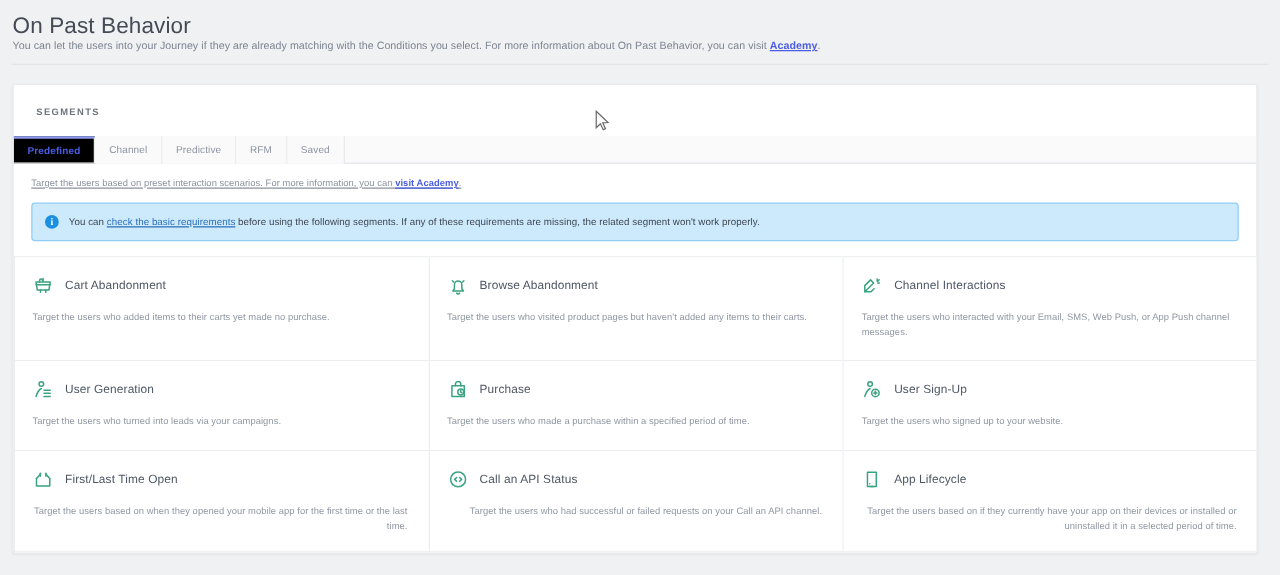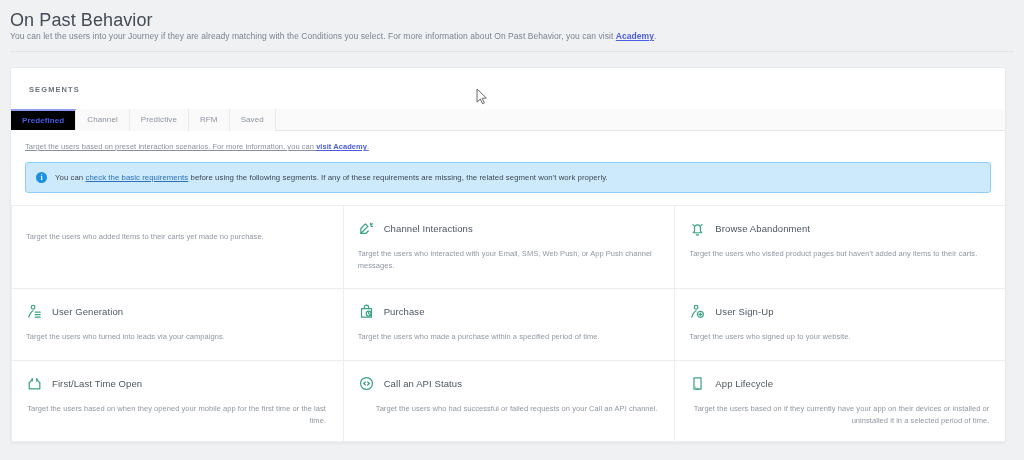--- a/index.html
+++ b/index.html
@@ -221,21 +221,49 @@
       <div class="notice">
         <div class="notice-ico">i</div>
         <div class="notice-txt">
           <span>You can </span><a href="#">check the basic requirements</a><span> before using the following segments. If any of these requirements are missing, the related segment won't work properly.</span>
         </div>
       </div>
 
       <div class="grid">
 
         <div class="cell">
+          <div class="cell-head">
+            <span class="cell-ico">
+              <svg viewBox="0 0 24 24" fill="none" stroke="#3aa37f" stroke-width="1.7" stroke-linecap="round" stroke-linejoin="round">
+                <path d="M4 8h16l-1.5 9H5.5L4 8z"></path>
+                  <path d="M8 8V6a1.5 1.5 0 0 1 3 0"></path>
+                  <path d="M4 11h16"></path>
+                  <path d="M9 17v2.5"></path>
+                  <path d="M15 17v2.5"></path>
+                  <path d="M12 4v3"></path>
+              </svg>
+            </span>
+            <span class="cell-title">Cart Abandonment</span>
+          </div>
           <div class="cell-desc">Target the users who added items to their carts yet made no purchase.</div>
+        </div>
+
+        <div class="cell">
+          <div class="cell-head">
+            <span class="cell-ico">
+              <svg viewBox="0 0 24 24" fill="none" stroke="#3aa37f" stroke-width="1.7" stroke-linecap="round" stroke-linejoin="round">
+                <path d="M6 18h12l-1.8-2.4V11a4.2 4.2 0 0 0-8.4 0v4.6L6 18z"></path>
+                  <path d="M10.4 20.4a1.8 1.8 0 0 0 3.2 0"></path>
+                  <path d="M5.5 6.5 7 8"></path>
+                  <path d="M18.5 6.5 17 8"></path>
+              </svg>
+            </span>
+            <span class="cell-title">Browse Abandonment</span>
+          </div>
+          <div class="cell-desc">Target the users who visited product pages but haven't added any items to their carts.</div>
         </div>
 
         <div class="cell">
           <div class="cell-head">
             <span class="cell-ico">
               <svg viewBox="0 0 24 24" fill="none" stroke="#3aa37f" stroke-width="1.7" stroke-linecap="round" stroke-linejoin="round">
                 <path d="M4 19 14 9l-3.5-3.5L4 12v7z"></path>
                   <path d="M4 19h7l3.5-3.5"></path>
                   <path d="M18 4.5v2.5"></path>
                   <path d="M20.5 9h-2"></path>
@@ -244,35 +272,20 @@
             </span>
             <span class="cell-title">Channel Interactions</span>
           </div>
           <div class="cell-desc">Target the users who interacted with your Email, SMS, Web Push, or App Push channel messages.</div>
         </div>
 
         <div class="cell">
           <div class="cell-head">
             <span class="cell-ico">
               <svg viewBox="0 0 24 24" fill="none" stroke="#3aa37f" stroke-width="1.7" stroke-linecap="round" stroke-linejoin="round">
-                <path d="M6 18h12l-1.8-2.4V11a4.2 4.2 0 0 0-8.4 0v4.6L6 18z"></path>
-                  <path d="M10.4 20.4a1.8 1.8 0 0 0 3.2 0"></path>
-                  <path d="M5.5 6.5 7 8"></path>
-                  <path d="M18.5 6.5 17 8"></path>
-              </svg>
-            </span>
-            <span class="cell-title">Browse Abandonment</span>
-          </div>
-          <div class="cell-desc">Target the users who visited product pages but haven't added any items to their carts.</div>
-        </div>
-
-        <div class="cell">
-          <div class="cell-head">
-            <span class="cell-ico">
-              <svg viewBox="0 0 24 24" fill="none" stroke="#3aa37f" stroke-width="1.7" stroke-linecap="round" stroke-linejoin="round">
                 <circle cx="10" cy="6" r="2.6"></circle>
                   <path d="M4 20c1.5-5 4-8 6-9"></path>
                   <path d="M13 13h7"></path>
                   <path d="M13 16.5h7"></path>
                   <path d="M13 20h7"></path>
               </svg>
             </span>
             <span class="cell-title">User Generation</span>
           </div>
           <div class="cell-desc">Target the users who turned into leads via your campaigns.</div>

